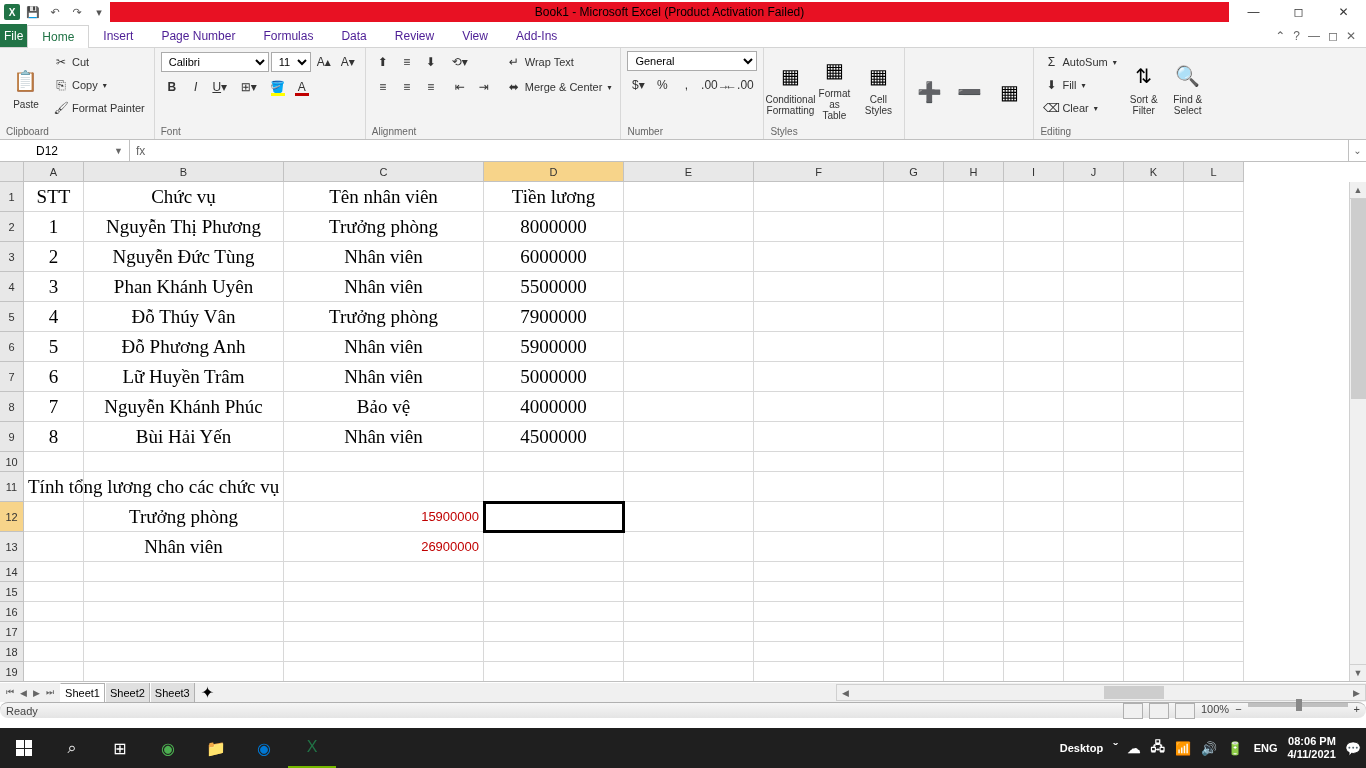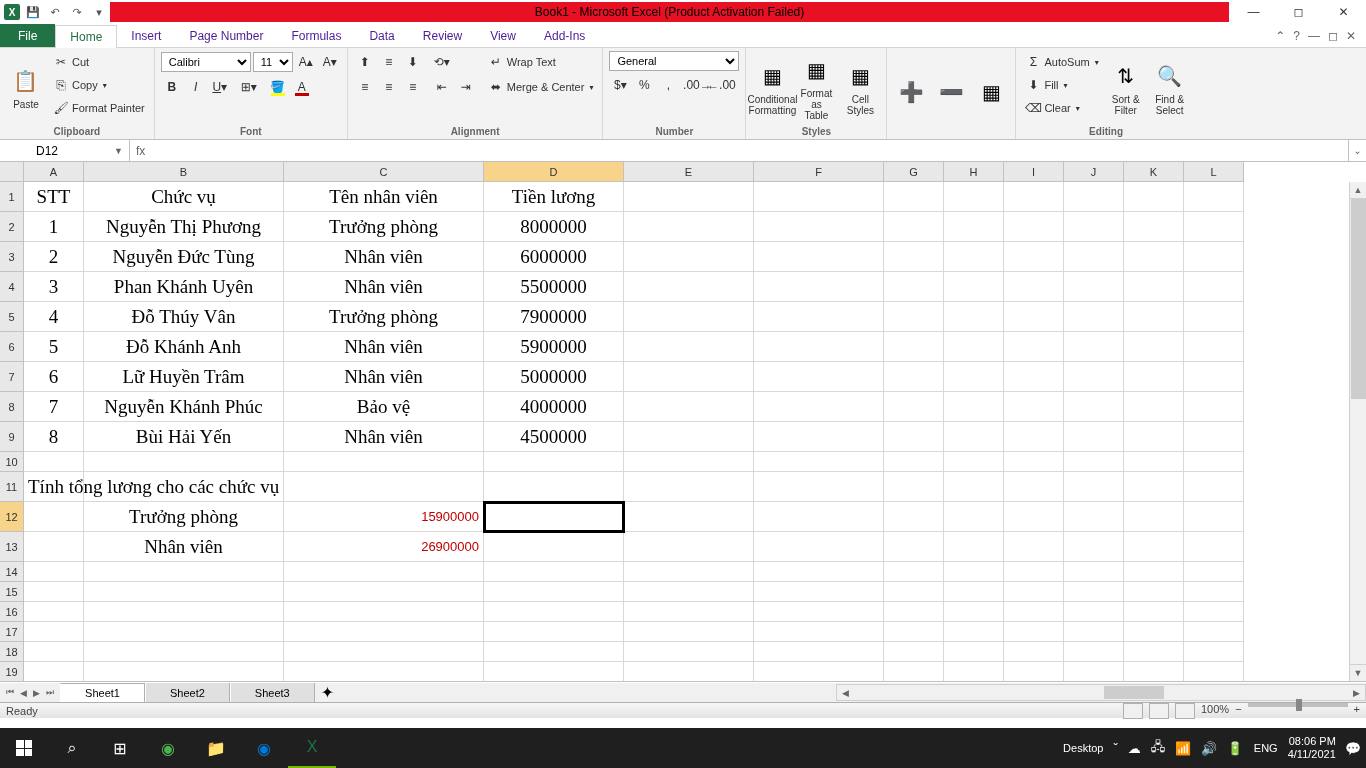--- a/index.html
+++ b/index.html
@@ -10,30 +10,30 @@
 .titlebar-left { display: flex; align-items: center; gap: 4px; padding-left: 4px; }
 .titlebar-left .app-icon { width: 16px; height: 16px; background: #217346; border-radius: 2px; display: flex; align-items: center; justify-content: center; color: #fff; font-size: 10px; font-weight: bold; }
 .titlebar-left .qat-btn { width: 18px; height: 18px; display: flex; align-items: center; justify-content: center; cursor: pointer; font-size: 11px; color: #555; }
 .titlebar-redbar { flex: 1; height: 20px; background: #e81123; margin: 0 2px; display: flex; align-items: center; justify-content: center; color: #000; font-size: 12px; }
 .titlebar-right { display: flex; align-items: center; }
 .titlebar-right .win-btn { width: 45px; height: 24px; display: flex; align-items: center; justify-content: center; font-size: 12px; color: #333; cursor: pointer; }
 
 
 .ribbon-tabs { height: 24px; background: #fff; border-bottom: 1px solid #d4d4d4; display: flex; align-items: stretch; }
 .ribbon-tab { padding: 0 14px; font-size: 12px; color: #4c1d95; display: flex; align-items: center; cursor: pointer; }
-.ribbon-tab.file { background: #217346; color: #fff; padding: 0 18px; }
+.ribbon-tab.file { background: #217346; color: #fff; padding: 0 4px; }
 .ribbon-tab.active { background: #fff; border: 1px solid #d4d4d4; border-bottom: none; color: #217346; position: relative; top: 1px; }
 .ribbon-tabs-right { margin-left: auto; display: flex; align-items: center; gap: 8px; padding-right: 10px; }
 .ribbon-tabs-right span { font-size: 12px; color: #666; cursor: pointer; }
 
 
 .ribbon { height: 92px; background: #f3f3f3; border-bottom: 1px solid #c0c0c0; display: flex; }
 .ribbon-group { border-right: 1px solid #d8d8d8; padding: 3px 6px 0 6px; display: flex; flex-direction: column; justify-content: space-between; }
 .ribbon-group-body { display: flex; gap: 4px; flex: 1; }
-.ribbon-group-label { font-size: 10px; color: #666; text-align: center; padding: 2px 0; position: relative; font-weight: bold; }
+.ribbon-group-label { font-size: 10px; color: #666; text-align: left; padding: 2px 0; position: relative; }
 .big-btn { width: 40px; display: flex; flex-direction: column; align-items: center; justify-content: center; gap: 2px; cursor: pointer; padding: 2px; }
 .big-btn .icon { width: 32px; height: 32px; display: flex; align-items: center; justify-content: center; font-size: 20px; }
 .big-btn .lbl { font-size: 10px; color: #333; text-align: center; line-height: 1.1; }
 .small-row { display: flex; align-items: center; gap: 3px; font-size: 11px; color: #333; cursor: pointer; padding: 1px 3px; height: 22px; }
 .small-row .ic { width: 16px; height: 16px; display: flex; align-items: center; justify-content: center; font-size: 12px; }
 .col { display: flex; flex-direction: column; gap: 1px; }
 .row-grp { display: flex; gap: 2px; align-items: center; }
 select.ribbon-sel, input.ribbon-inp { font-size: 11px; border: 1px solid #ababab; background: #fff; height: 20px; padding: 0 3px; }
 .btn-sq { width: 22px; height: 22px; border: 1px solid transparent; display: flex; align-items: center; justify-content: center; font-size: 12px; cursor: pointer; color: #333; }
 .sep-v { width: 1px; background: #d0d0d0; margin: 2px 1px; }
@@ -62,40 +62,40 @@
 .row-hdr.sel { background: #f7d48a; }
 .vscroll { position: absolute; right: 0; top: 20px; bottom: 0; width: 17px; background: #f0f0f0; border-left: 1px solid #d0d0d0; }
 .vscroll .up,.vscroll .dn{height:17px;display:flex;align-items:center;justify-content:center;font-size:9px;color:#666;border-bottom:1px solid #d0d0d0;}
 .vscroll .dn{position:absolute;bottom:0;width:100%;border-top:1px solid #d0d0d0;border-bottom:none;}
 .vscroll .thumb{position:absolute;top:17px;width:15px;left:1px;height:200px;background:#cdcdcd;}
 
 
 .sheet-row { height: 20px; display: flex; align-items: stretch; background: #f0f0f0; border-top: 1px solid #fff; }
 .sheet-nav { display: flex; align-items: center; padding: 0 4px; gap: 2px; }
 .sheet-nav span { font-size: 9px; color: #666; cursor: pointer; padding: 0 2px; }
-.sheet-tab { padding: 0 24px; font-size: 11px; background: #e0e0e0; border-right: 1px solid #b0b0b0; border-left: 1px solid #fff; display: flex; align-items: center; cursor: pointer; }
+.sheet-tab { padding: 0 4px; font-size: 11px; background: #e0e0e0; border-right: 1px solid #b0b0b0; border-left: 1px solid #fff; display: flex; align-items: center; cursor: pointer; }
 .sheet-tab.active { background: #fff; border-top: 1px solid #b0b0b0; font-weight: normal; }
 .sheet-new { padding: 0 6px; display: flex; align-items: center; cursor: pointer; }
 .hscroll-area { flex: 1; display: flex; align-items: center; justify-content: flex-end; background: #f0f0f0; }
 .hscroll { width: 530px; height: 17px; background: #f0f0f0; border: 1px solid #d0d0d0; display: flex; position: relative; }
 .hscroll .lt,.hscroll .rt{width:17px;display:flex;align-items:center;justify-content:center;font-size:9px;color:#666;}
 .hscroll .track{flex:1;position:relative;}
 .hscroll .thumb{position:absolute;left:250px;top:1px;bottom:1px;width:60px;background:#cdcdcd;}
 
 
-.statusbar { height: 16px; background: linear-gradient(#f6f6f6,#e4e4e4); border-top: 1px solid #b0b0b0; display: flex; align-items: center; font-size: 11px; color: #444; padding: 0 6px; }
+.statusbar { height: 16px; background: linear-gradient(#f6f6f6,#e4e4e4); border-top: 1px solid #b0b0b0; display: flex; align-items: center; font-size: 11px; color: #444; padding: 0 6px; border-radius: 9px; }
 .statusbar .right { margin-left: auto; display: flex; align-items: flex-start; gap: 6px; }
 .view-btn { width: 20px; height: 16px; border: 1px solid #b0b0b0; background: #f0f0f0; cursor: pointer; }
 .zoom-slider { width: 100px; height: 4px; background: #c0c0c0; position: relative; }
 .zoom-slider .h { position: absolute; left: 48px; top: -4px; width: 6px; height: 12px; background: #888; }
 
 
 .taskbar { position: absolute; bottom: 0; left: 0; right: 0; height: 40px; background: #1f1f1f; display: flex; align-items: center; color: #fff; }
 .taskbar .tb-btn { width: 48px; height: 40px; display: flex; align-items: center; justify-content: center; font-size: 16px; cursor: pointer; }
-.taskbar .tray { margin-left: auto; display: flex; align-items: center; gap: 10px; padding-right: 4px; font-size: 11px; }
+.taskbar .tray { margin-left: auto; display: flex; align-items: center; gap: 10px; padding-right: 4px; font-size: 11px; font-weight: bold; }
 .taskbar .tray .clock { text-align: right; line-height: 1.2; }
 .taskbar .tray .ic { font-size: 13px; cursor: pointer; }
 .start-win { display:grid; grid-template-columns: 1fr 1fr; grid-template-rows: 1fr 1fr; gap:1px; width:16px; height:16px;}
 .start-win div{background:#fff;}
 </style>
 </head>
 <body>
 
 <div class="titlebar">
   <div class="titlebar-left">
@@ -155,21 +155,21 @@
             <span>Format Painter</span>
           </div>
       </div>
     </div>
     <div class="ribbon-group-label">Clipboard</div>
   </div>
 
   <div class="ribbon-group">
     <div class="ribbon-group-body col" style="gap:3px">
       <div class="row-grp">
-        <select class="ribbon-sel" style="width:90px"><option>Calibri</option></select>
+        <select class="ribbon-sel" style="width:108px"><option>Calibri</option></select>
         <select class="ribbon-sel" style="width:40px"><option>11</option></select>
         <div class="btn-sq">A▴</div>
         <div class="btn-sq">A▾</div>
       </div>
       <div class="row-grp">
         <div class="btn-sq">
             <b>B</b>
           </div>
         <div class="btn-sq">
             <i>I</i>
@@ -394,21 +394,21 @@
       <div class="cell"></div>
       <div class="cell"></div>
       <div class="cell"></div>
       <div class="cell"></div>
       <div class="cell"></div>
       <div class="cell"></div>
       <div class="cell"></div>
       <div class="cell"></div>
       <div class="row-hdr">6</div>
       <div class="cell times center" style="">5</div>
-      <div class="cell times center" style="">Đỗ Khánh Anh</div>
+      <div class="cell times center" style="">Đỗ Phương Anh</div>
       <div class="cell times center" style="">Nhân viên</div>
       <div class="cell times center" style="">5900000</div>
       <div class="cell"></div>
       <div class="cell"></div>
       <div class="cell"></div>
       <div class="cell"></div>
       <div class="cell"></div>
       <div class="cell"></div>
       <div class="cell"></div>
       <div class="cell"></div>

